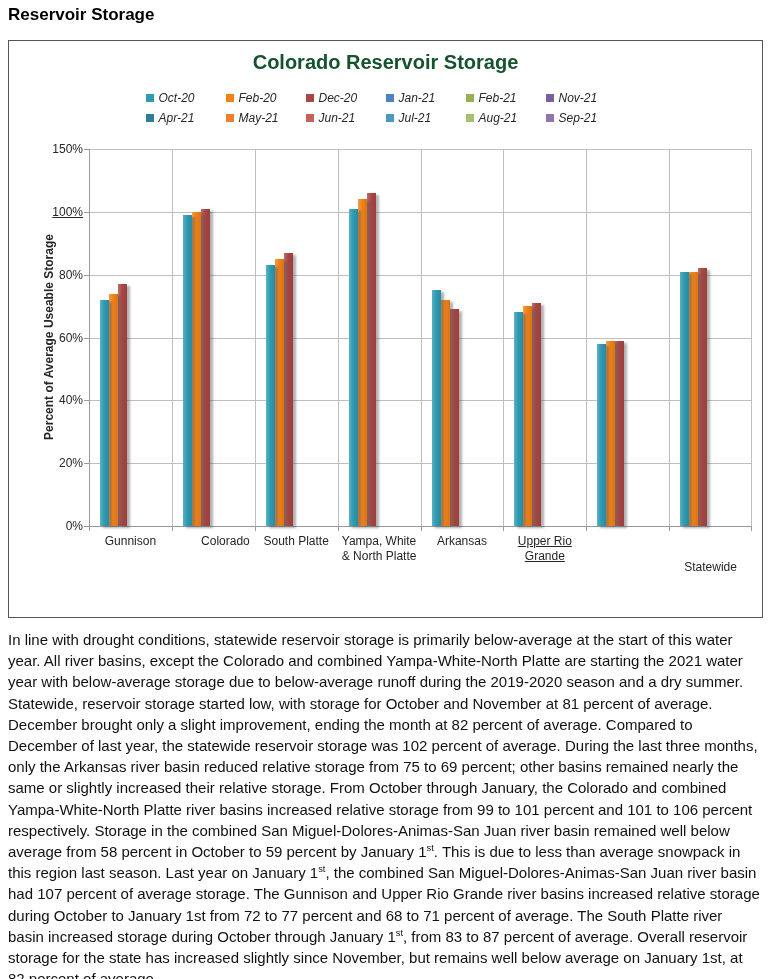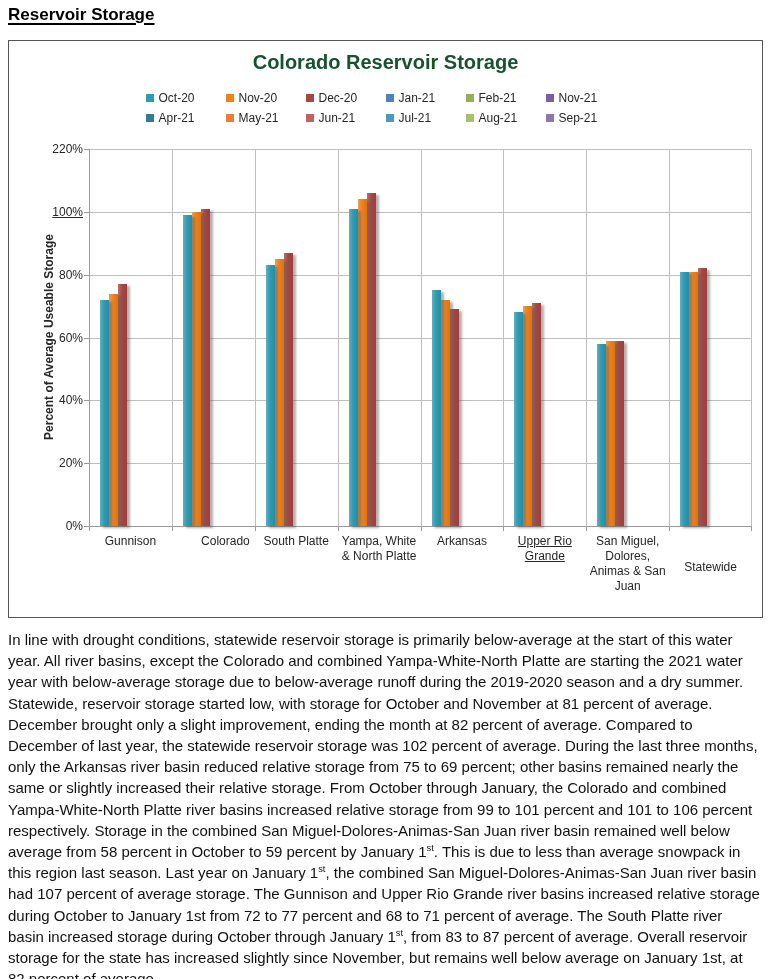--- a/index.html
+++ b/index.html
@@ -6,36 +6,36 @@
   html,body { background:#ffffff; }
   body {
     width:768px; height:979px; position:relative; overflow:hidden;
     font-family:"Liberation Sans", sans-serif; color:#1a1a1a;
   }
   .page { position:absolute; inset:0; }
 
   
   .page-heading {
     position:absolute; left:8px; top:5px;
-    font-size:17px; font-weight:bold; text-decoration:underline;
+    font-size:17px; font-weight:bold; 
     text-decoration-thickness:2px; text-underline-offset:3px; color:#000;
   }
 
   
   .figure {
     position:absolute; left:8px; top:40px; width:755px; height:578px;
     border:1px solid #555; background:#fff;
   }
   .chart-title {
     position:absolute; top:10px; left:0; width:100%;
     text-align:center; font-size:20px; font-weight:bold; color:#14532d;
   }
   .legend {
     position:absolute; top:50px; left:50%; transform:translateX(-50%);
-    display:grid; grid-template-columns:repeat(6, 80px); row-gap:6px;
+    display:grid; grid-template-columns:repeat(6, 80px); row-gap:6px;font-style:italic;
   }
   .legend-item { display:flex; align-items:center; gap:5px; font-size:12px; color:#262626; white-space:nowrap; }
   .legend-swatch { width:8px; height:8px; display:inline-block; flex:0 0 auto; }
 
   .y-axis-title {
     position:absolute; left:-148px; top:288px; width:377px; height:16px;
     transform:rotate(-90deg); transform-origin:center;
     text-align:center; font-size:12px; font-weight:bold; color:#262626;
   }
 
@@ -76,21 +76,21 @@
 
   <div class="figure">
     <div class="chart-title">Colorado Reservoir Storage</div>
     <div class="legend" id="legend">
         <div class="legend-item">
           <div class="legend-swatch" style="background: rgb(46, 155, 179);"></div>
           <div class="">Oct-20</div>
         </div>
         <div class="legend-item">
           <div class="legend-swatch" style="background: rgb(242, 129, 24);"></div>
-          <div class="">Nov-20</div>
+          <div class="">Feb-20</div>
         </div>
         <div class="legend-item">
           <div class="legend-swatch" style="background: rgb(169, 71, 67);"></div>
           <div class="">Dec-20</div>
         </div>
         <div class="legend-item">
           <div class="legend-swatch" style="background: rgb(79, 129, 189);"></div>
           <div class="">Jan-21</div>
         </div>
         <div class="legend-item">
@@ -180,32 +180,31 @@
         <div class="bar" title="Colorado Dec-20: 101%" style="left: 111.875px; width: 9px; height: 317.308px; background-color: rgb(169, 71, 67); z-index: 8;"></div>
         <div class="bar" title="South Platte Dec-20: 87%" style="left: 194.75px; width: 9px; height: 273.325px; background-color: rgb(169, 71, 67); z-index: 8;"></div>
         <div class="bar" title="Yampa, White &amp; North Platte Dec-20: 106%" style="left: 277.625px; width: 9px; height: 333.017px; background-color: rgb(169, 71, 67); z-index: 8;"></div>
         <div class="bar" title="Arkansas Dec-20: 69%" style="left: 360.5px; width: 9px; height: 216.775px; background-color: rgb(169, 71, 67); z-index: 8;"></div>
         <div class="bar" title="Upper Rio Grande Dec-20: 71%" style="left: 443.375px; width: 9px; height: 223.058px; background-color: rgb(169, 71, 67); z-index: 8;"></div>
         <div class="bar" title="San Miguel, Dolores, Animas &amp; San Juan Dec-20: 59%" style="left: 526.25px; width: 9px; height: 185.358px; background-color: rgb(169, 71, 67); z-index: 8;"></div>
         <div class="bar" title="Statewide Dec-20: 82%" style="left: 609.125px; width: 9px; height: 257.617px; background-color: rgb(169, 71, 67); z-index: 8;"></div>
       </div>
     <div id="yticks"></div>
     <div id="xlabels"></div>
-  <div class="y-tick-label" style="left: 24px; top: 100px;">220%</div>
+  <div class="y-tick-label" style="left: 24px; top: 100px;">150%</div>
       <div class="y-tick-label" style="left: 24px; top: 162.833px; text-decoration: underline;">100%</div>
       <div class="y-tick-label" style="left: 24px; top: 225.667px;">80%</div>
       <div class="y-tick-label" style="left: 24px; top: 288.5px;">60%</div>
       <div class="y-tick-label" style="left: 24px; top: 351.333px;">40%</div>
       <div class="y-tick-label" style="left: 24px; top: 414.167px;">20%</div>
       <div class="y-tick-label" style="left: 24px; top: 477px;">0%</div>
       <div class="x-label" style="left: 80px; width: 82.875px;">Gunnison</div>
       <div class="x-label" style="left: 175px; width: 82.875px;">Colorado</div>
       <div class="x-label" style="left: 245.75px; width: 82.875px;">South Platte</div>
       <div class="x-label" style="left: 328.625px; width: 82.875px;">Yampa, White &amp; North Platte</div>
       <div class="x-label" style="left: 411.5px; width: 82.875px;">Arkansas</div>
       <div class="x-label" style="left: 494.375px; width: 82.875px; text-decoration: underline;">Upper Rio Grande</div>
-      <div class="x-label" style="left: 577.25px; width: 82.875px;">San Miguel, Dolores, Animas &amp; San Juan</div>
       <div class="x-label" style="left: 660.125px; width: 82.875px; margin-top: 26px;">Statewide</div>
     </div>
 
   <p class="body-text" id="bodytext"><span>In line with drought conditions, statewide reservoir storage is primarily below-average at the start of this water year. All river basins, except the Colorado and combined Yampa-White-North Platte are starting the 2021 water year with below-average storage due to below-average runoff during the 2019-2020 season and a dry summer. Statewide, reservoir storage started low, with storage for October and November at 81 percent of average. December brought only a slight improvement, ending the month at 82 percent of average. Compared to December of last year, the statewide reservoir storage was 102 percent of average. During the last three months, only the Arkansas river basin reduced relative storage from 75 to 69 percent; other basins remained nearly the same or slightly increased their relative storage. From October through January, the Colorado and combined Yampa-White-North Platte river basins increased relative storage from 99 to 101 percent and 101 to 106 percent respectively.  Storage in the combined San Miguel-Dolores-Animas-San Juan river basin remained well below average from 58 percent in October to 59 percent by January 1</span><span class="sup">st</span><span>. This is due to less than average snowpack in this region last season. Last year on January 1</span><span class="sup">st</span><span>, the combined San Miguel-Dolores-Animas-San Juan river basin had 107 percent of average storage. The Gunnison and Upper Rio Grande river basins increased relative storage during October to January 1st from 72 to 77 percent and 68 to 71 percent of average. The South Platte river basin increased storage during October through January 1</span><span class="sup">st</span><span>, from 83 to 87 percent of average. Overall reservoir storage for the state has increased slightly since November, but remains well below average on January 1st, at 82 percent of average.</span></p>
 
 </div>
 
 </body></html>

